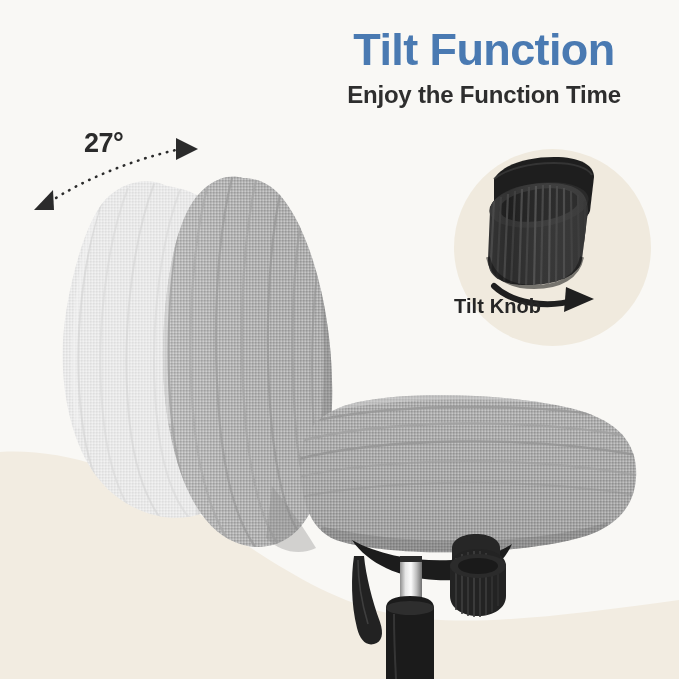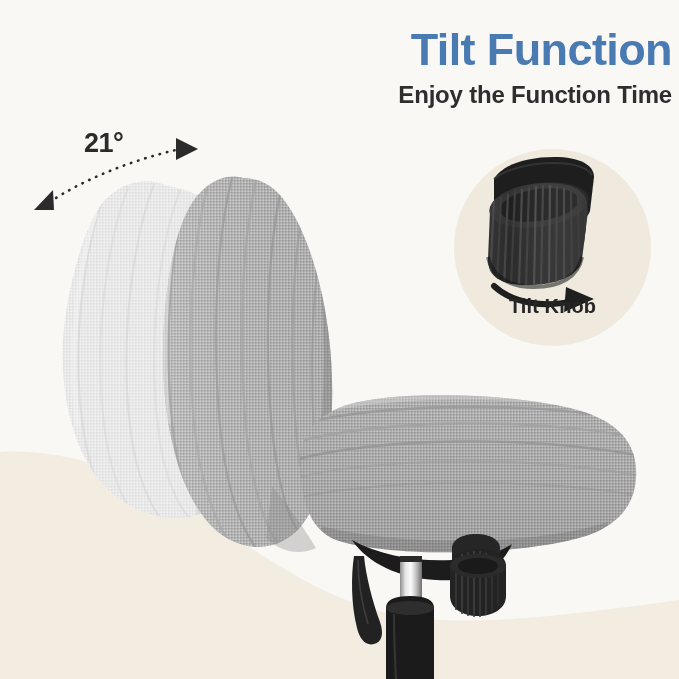--- a/index.html
+++ b/index.html
@@ -25,21 +25,21 @@
     width: 679px;
     height: 679px;
   }
 
   
   .headline {
     position: absolute;
     left: 296px;
     top: 24px;
     width: 376px;
-    text-align: right;
+    text-align: center;
     z-index: 40;
   }
   .headline .title {
     font-family: "Liberation Sans", sans-serif;
     font-size: 45px;
     line-height: 52px;
     font-weight: 700;
     letter-spacing: -0.6px;
     color: #4a7ab2;
     margin: 0;
@@ -92,21 +92,21 @@
     left: 0;
     top: 0;
     width: 197px;
     height: 197px;
   }
   .knob-label {
     position: absolute;
     left: 0;
     top: 146px;
     width: 197px;
-    text-align: center;
+    text-align: left;
     font-family: "Liberation Sans", sans-serif;
     font-size: 20px;
     font-weight: 700;
     color: #262626;
     letter-spacing: 0.1px;
   }
 
   
   .chair {
     position: absolute;
@@ -345,21 +345,21 @@
         <path d="M486,553 L486,615" stroke="#3d3d3d" stroke-width="1.6"></path>
         <path d="M492,556 L492,612" stroke="#343434" stroke-width="1.6"></path>
         <path d="M498,561 L498,606" stroke="#2f2f2f" stroke-width="1.6"></path>
       </g>
       <ellipse cx="478" cy="566" rx="28" ry="12" fill="#2b2b2b"></ellipse>
       <ellipse cx="478" cy="566" rx="20" ry="8" fill="#1a1a1a"></ellipse>
     </g>
   </svg>
 
   <div class="angle-group">
-    <span class="angle-label">21°</span>
+    <span class="angle-label">27°</span>
     <svg width="200" height="100" viewBox="0 0 200 100" xmlns="http://www.w3.org/2000/svg">
 
       <path d="M30,84 C62,62 112,42 156,32" stroke="#2b2b2b" stroke-width="2.6" fill="none" stroke-linecap="round" stroke-dasharray="0.5 7"></path>
 
       <path d="M14,92 L33,72 L34,92 Z" fill="#2b2b2b"></path>
 
       <path d="M156,20 L178,31 L156,42 Z" fill="#2b2b2b"></path>
     </svg>
   </div>
 

